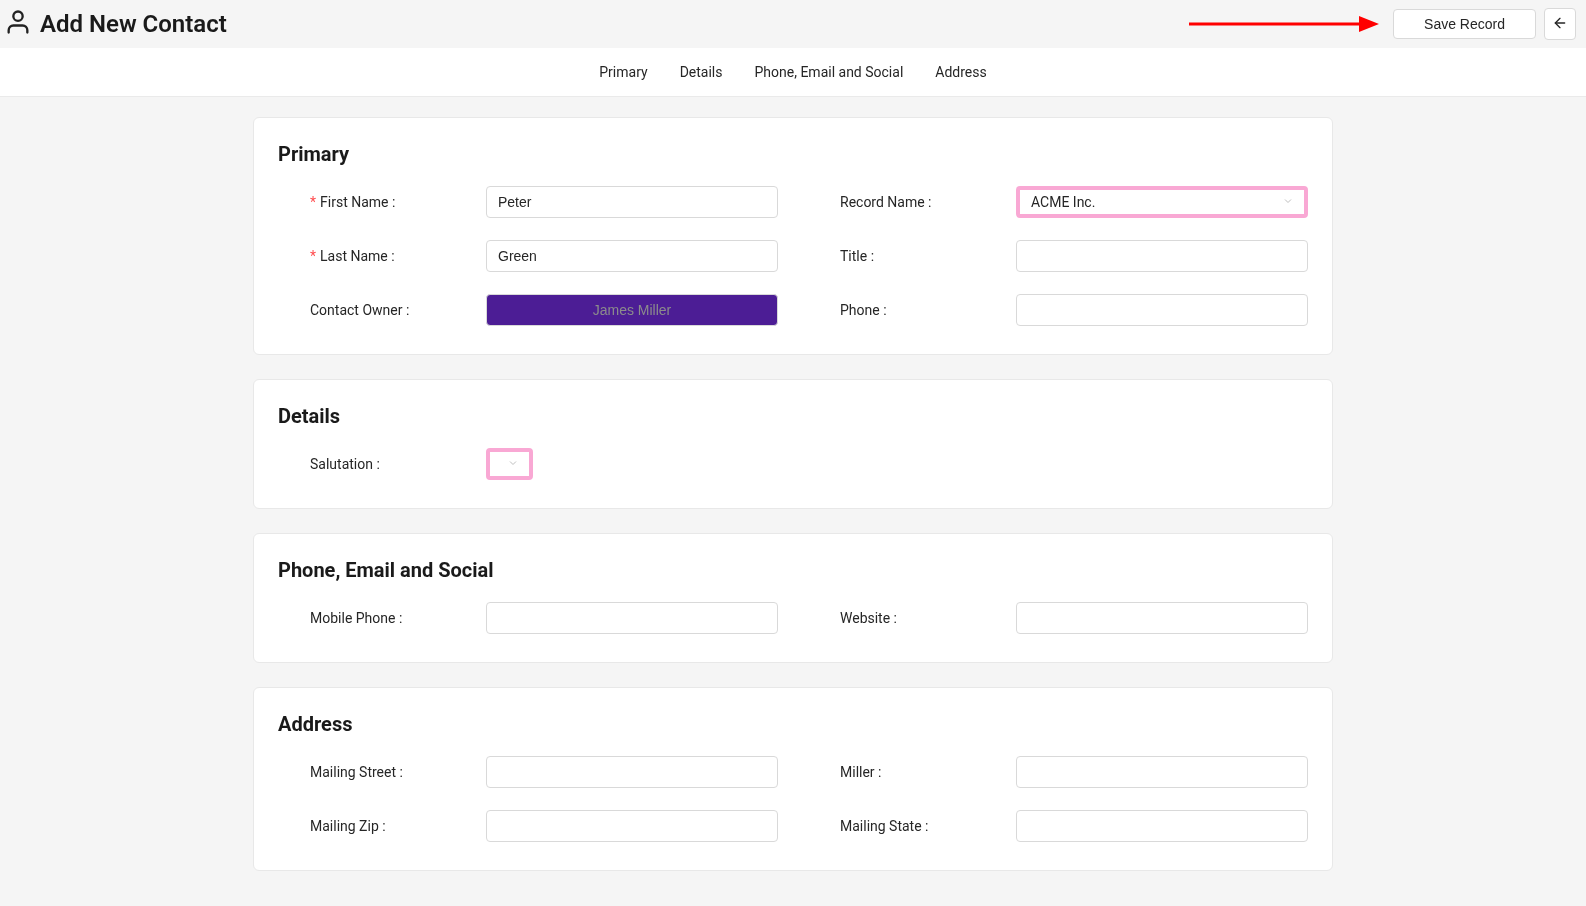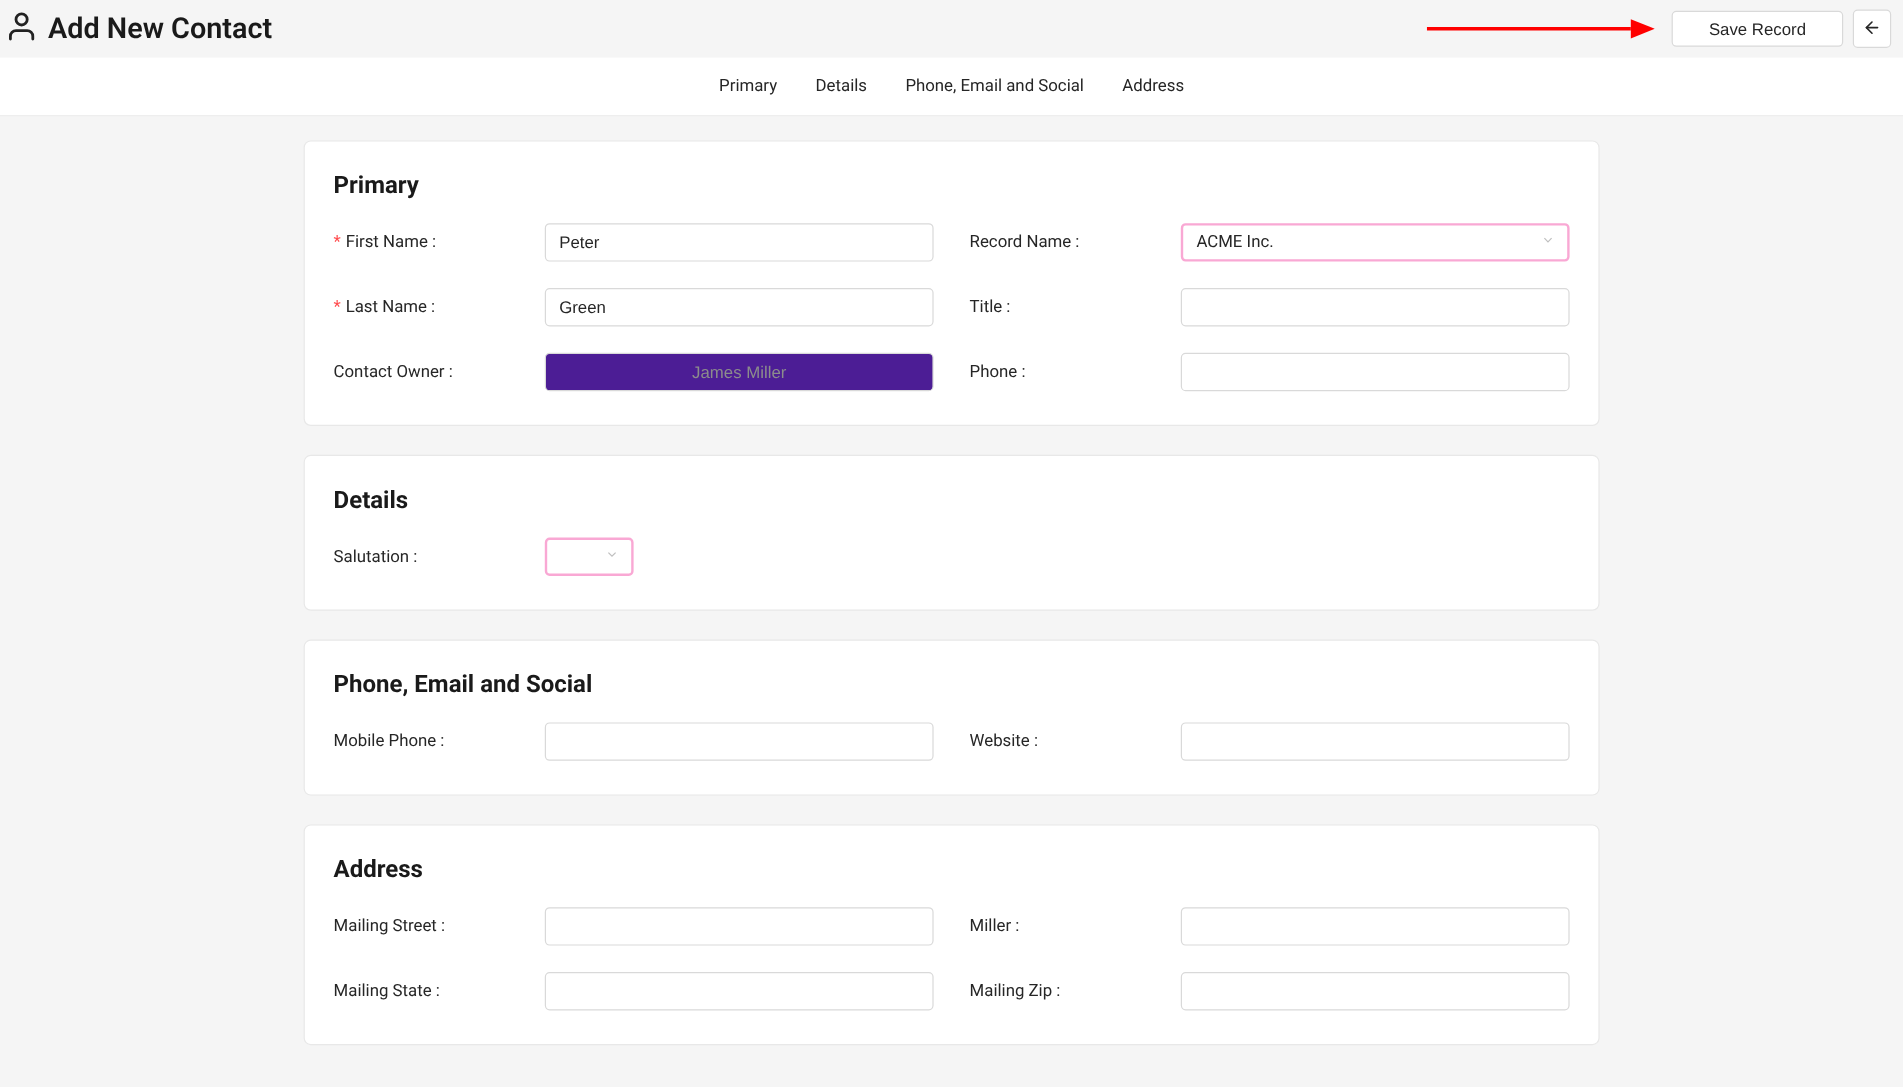--- a/index.html
+++ b/index.html
@@ -99,20 +99,21 @@
     display: flex;
     align-items: center;
   }
   .form-label {
     width: 148px;
     font-size: 14px;
     color: #262626;
     text-align: left;
     flex-shrink: 0;
     position: relative;
+    margin-left: 32px;
   }
   .req::before {
     content: "*";
     color: #ff4d4f;
     margin-right: 4px;
   }
   .form-control {
     flex: 1;
     padding-left: 28px;
   }
@@ -127,21 +128,21 @@
     background: #fff;
   }
   .input.readonly {
     background: #4c1d95;
     color: #8c8c8c;
     text-align: center;
   }
   .select {
     width: 100%;
     height: 32px;
-    border: 2px solid #f9a8d4;
+    border: 4px solid #f9a8d4;
     border-radius: 4px;
     padding: 4px 28px 4px 11px;
     font-size: 14px;
     color: #262626;
     background: #fff;
     position: relative;
     cursor: pointer;
     display: flex;
     align-items: center;
   }
@@ -273,23 +274,23 @@
     <div class="form-grid">
       <div class="form-row">
         <label class="form-label">Mailing Street :</label>
         <div class="form-control"><input class="input" value="" style=""></div>
       </div>
       <div class="form-row">
         <label class="form-label">Miller :</label>
         <div class="form-control"><input class="input" value="" style=""></div>
       </div>
       <div class="form-row">
+        <label class="form-label">Mailing Zip :</label>
+        <div class="form-control"><input class="input" value="" style=""></div>
+      </div>
+      <div class="form-row">
         <label class="form-label">Mailing State :</label>
         <div class="form-control"><input class="input" value="" style=""></div>
       </div>
-      <div class="form-row">
-        <label class="form-label">Mailing Zip :</label>
-        <div class="form-control"><input class="input" value="" style=""></div>
-      </div>
     </div>
   </div>
 
 </div>
 
 </body></html>

